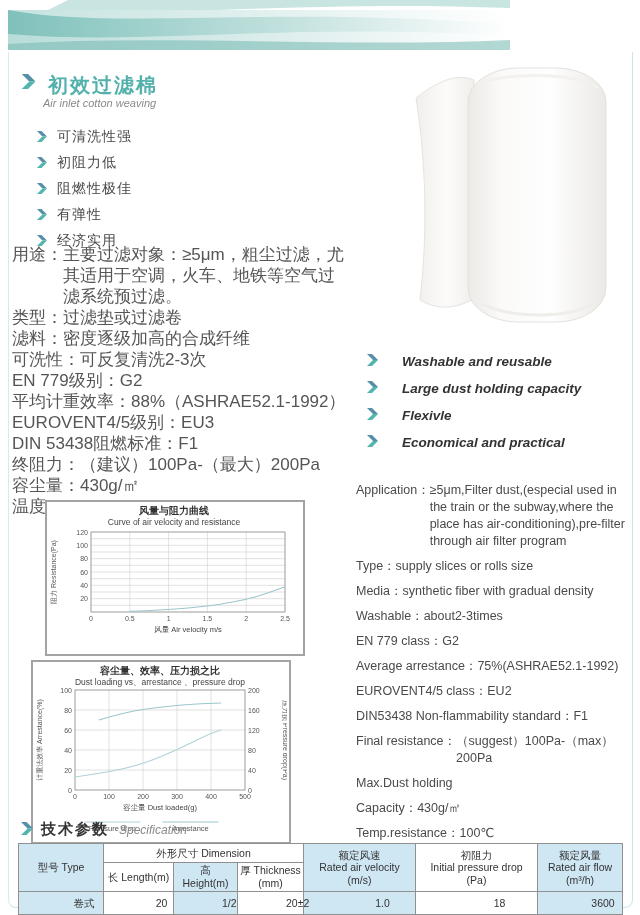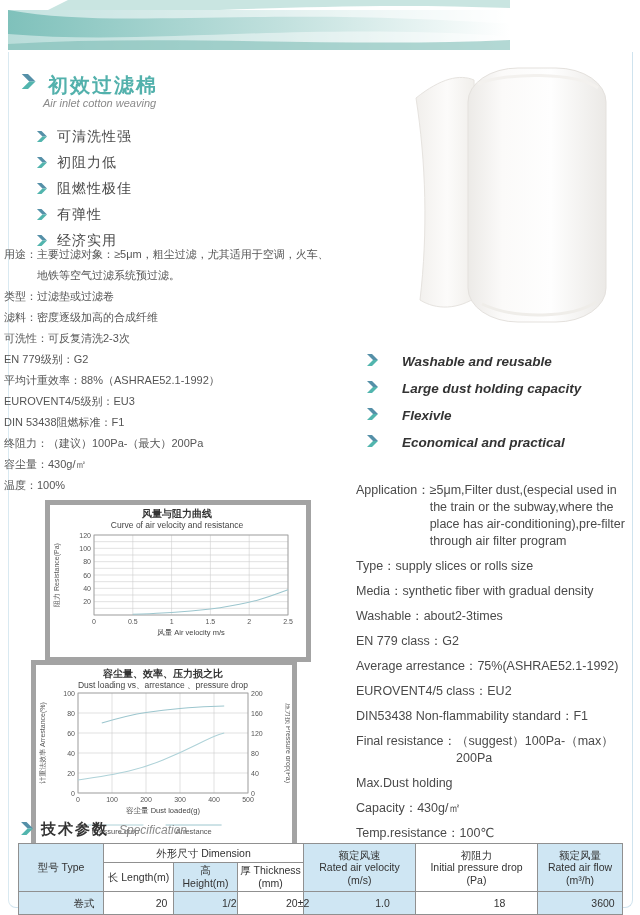--- a/index.html
+++ b/index.html
@@ -23,31 +23,31 @@
   
   .feat-ul{list-style:none;margin:0;padding:0;}
   #features-cn{left:36px;top:124px;}
   #features-cn li{display:flex;align-items:center;gap:10px;height:26px;
                   font-size:14px;color:#4a4a4a;letter-spacing:1px;}
   #features-en{left:366px;top:348px;}
   #features-en li{display:flex;align-items:center;gap:24px;height:27px;
                   font-size:13.5px;font-weight:bold;font-style:italic;color:#333;}
 
   
-  #specs-cn{left:4px;top:244px;width:334px;font-size:11px;color:#555;}
+  #specs-cn{left:12px;top:244px;width:334px;font-size:17px;color:#555;}
   #specs-cn .row{display:flex;line-height:21px;}
   #specs-cn .lbl{white-space:nowrap;}
   #specs-cn .val{flex:1;}
   #specs-en{left:356px;top:482px;width:278px;font-size:12.5px;color:#4a4a4a;}
   #specs-en .row{display:flex;line-height:17px;margin-bottom:8px;}
   #specs-en .lbl{white-space:nowrap;}
   #specs-en .val{flex:1;}
 
   
-  .chart-box{background:#fff;border:5px solid #a3a3a3;}
+  .chart-box{background:#fff;border:2px solid #a3a3a3;}
   #chart1-box{left:45px;top:500px;width:256px;height:152px;}
   #chart2-box{left:31px;top:660px;width:256px;height:180px;}
   .chart-box svg{display:block;}
 
   
   #product{left:386px;top:58px;width:234px;height:278px;}
 
   
   #spec-header{left:20px;top:820px;display:flex;align-items:center;gap:8px;}
   #spec-title-cn{font-size:15px;font-weight:bold;color:#333;letter-spacing:2px;}

